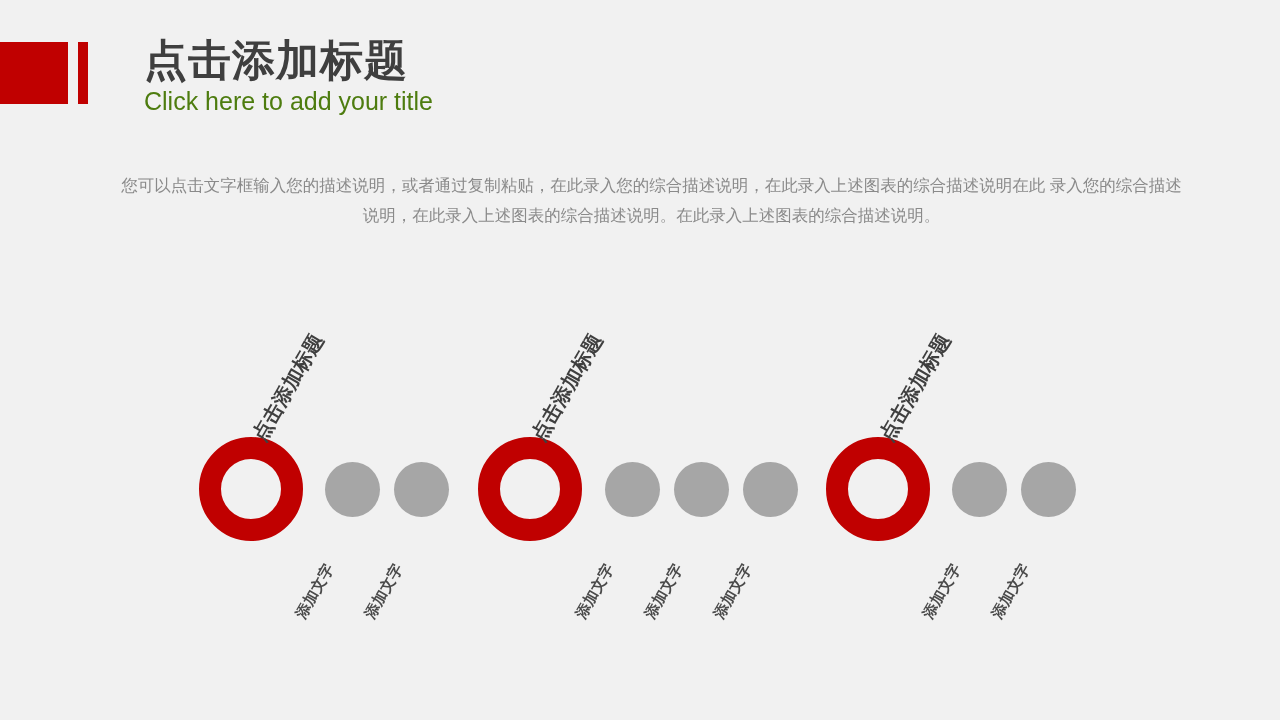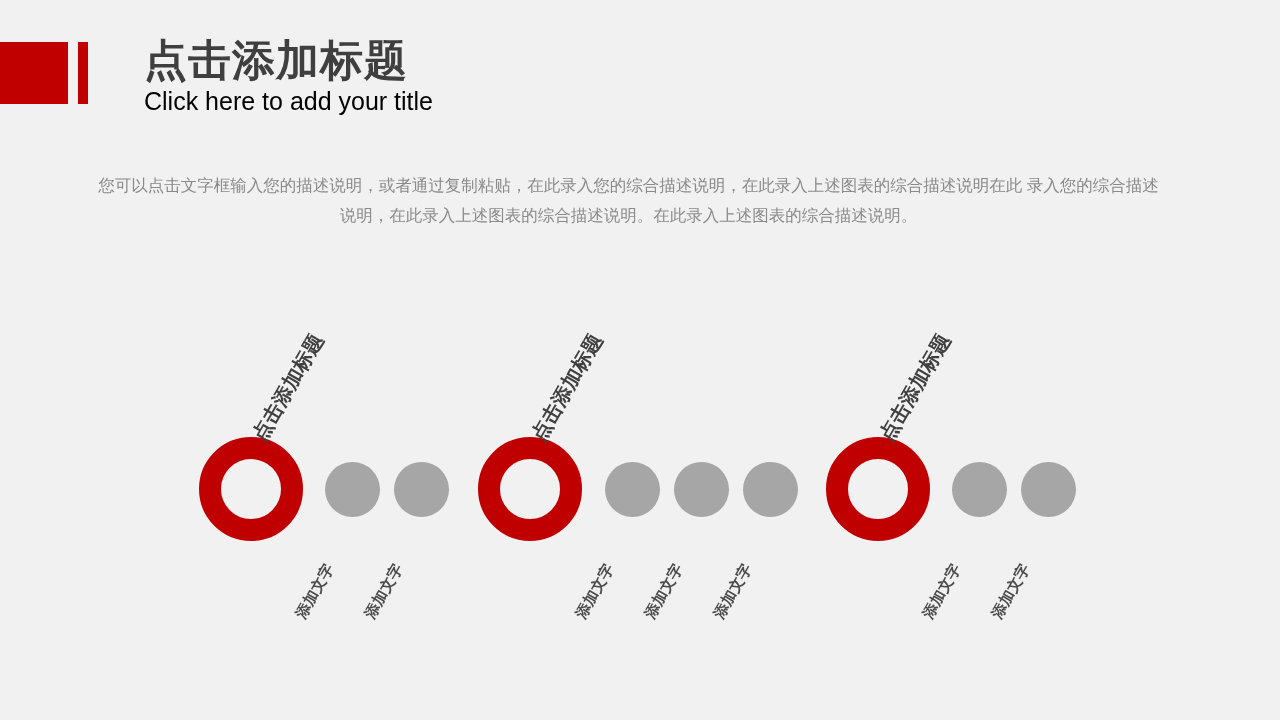--- a/index.html
+++ b/index.html
@@ -48,30 +48,30 @@
     font-size: 43px;
     font-weight: bold;
     color: #3f3f3f;
     letter-spacing: 1px;
     line-height: 52px;
     white-space: nowrap;
   }
   .title-sub {
     font-size: 25px;
     font-weight: normal;
-    color: #000000;
+    color: #4d7c0f;
     line-height: 30px;
     margin-top: 0px;
     white-space: nowrap;
   }
 
   
   .desc {
     position: absolute;
-    left: 91px;
+    left: 114px;
     top: 170px;
     width: 1075px;
     text-align: center;
     font-size: 16.5px;
     line-height: 30px;
     color: #8a8a8a;
   }
 
   
   .diagram {

